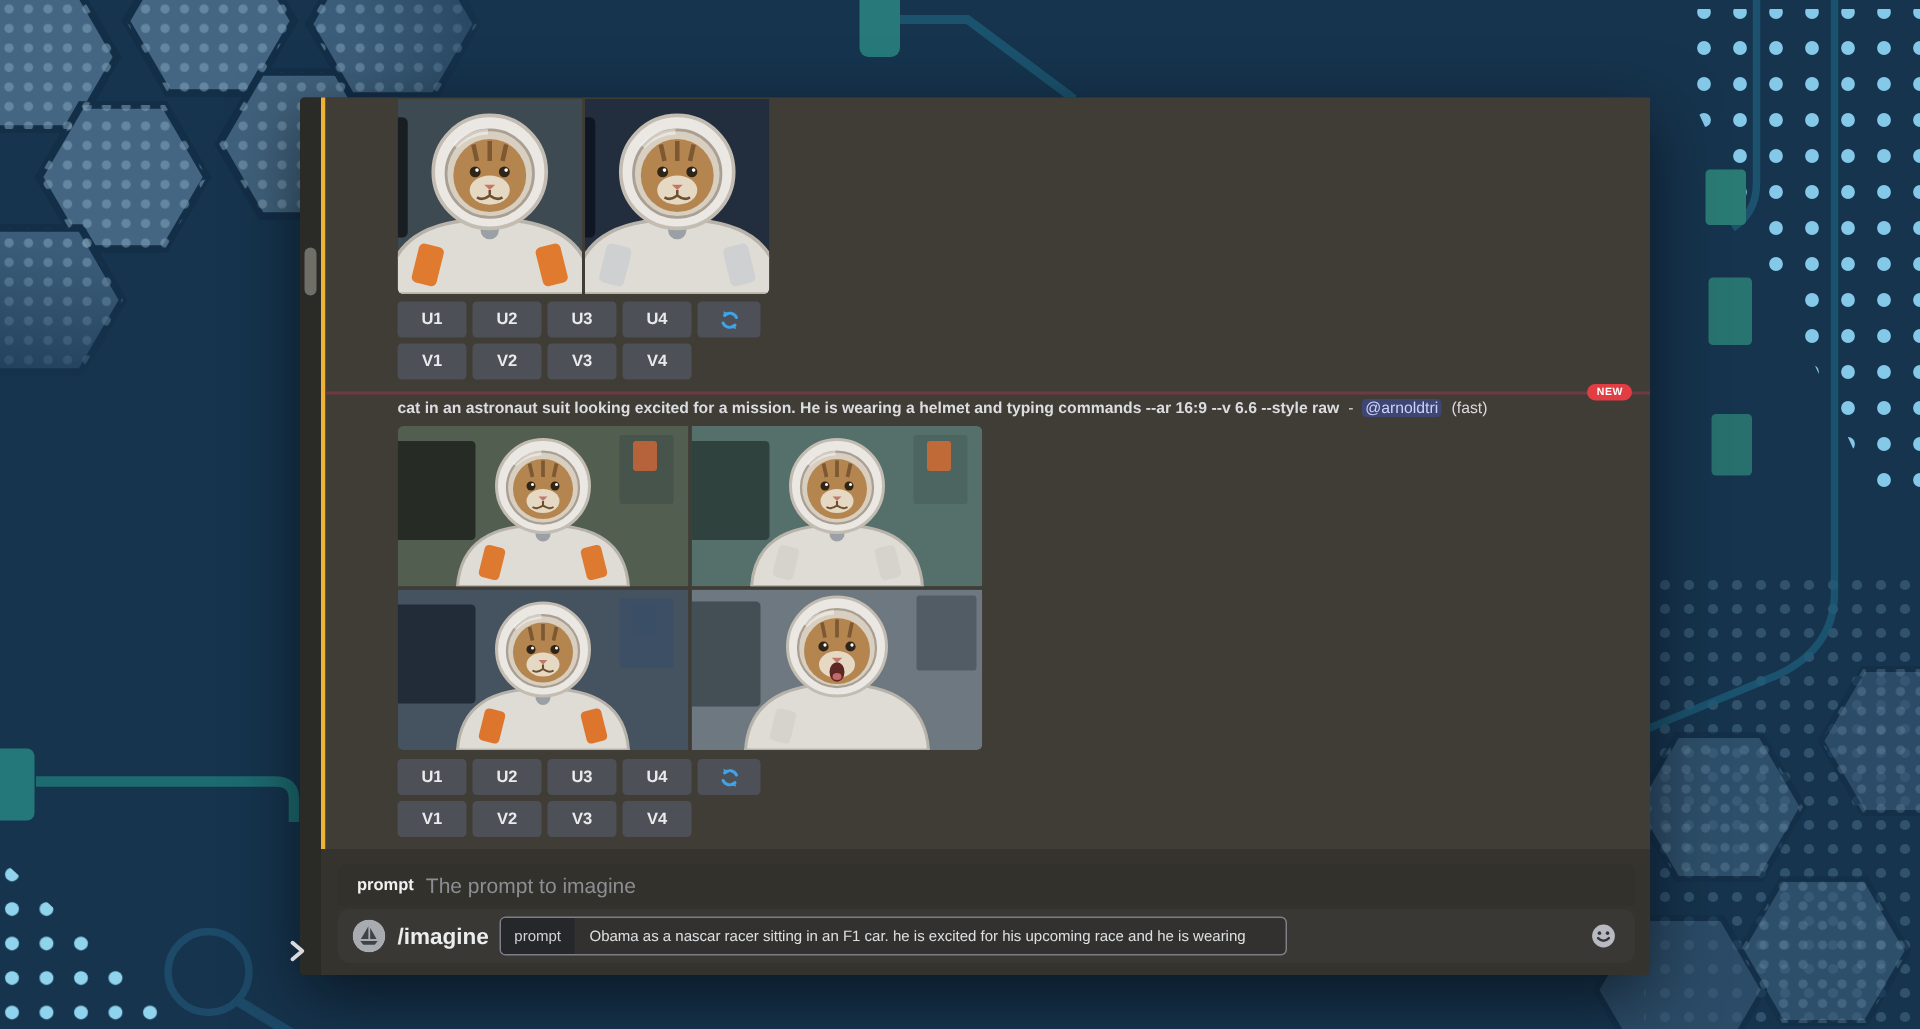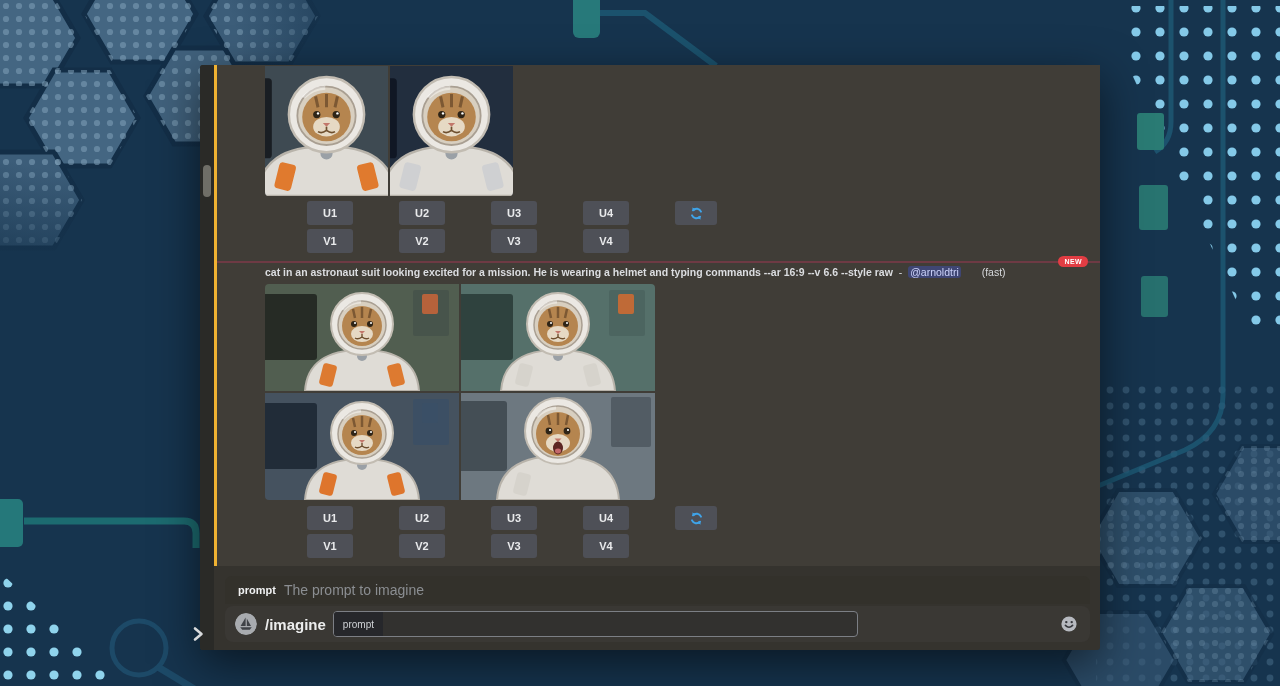--- a/index.html
+++ b/index.html
@@ -19,35 +19,35 @@
   .grid{position:absolute;display:grid;gap:2px;background:#403d37;border-radius:4px;overflow:hidden;}
   .grid1{left:48px;top:1px;width:248px;height:130px;grid-template-columns:1fr 1fr;border-radius:0 0 4px 4px;}
   .grid2{left:48px;top:219px;width:390px;height:216px;grid-template-columns:1fr 1fr;grid-template-rows:1fr 1fr;}
   .cell{position:relative;overflow:hidden;}
   .cell svg{display:block;width:100%;height:100%;}
 
   
   .brow{position:absolute;left:48px;display:flex;gap:4px;}
   .mj-btn{width:46px;height:24px;background:#4e5057;border:0;border-radius:3px;color:#e9eaec;
           font-size:11px;font-weight:700;font-family:"Liberation Sans",sans-serif;
-          display:flex;align-items:center;justify-content:center;cursor:pointer;margin-left:42px;}
+          display:flex;align-items:center;justify-content:center;cursor:pointer;}
   .mj-btn.reroll{width:42px;}
   .mj-btn.reroll svg{width:15px;height:15px;}
 
   
   .divider{position:absolute;left:0;top:196px;width:883px;height:2px;background:#6e3a44;}
   .new-badge{position:absolute;right:12px;top:-5px;background:#e23d43;color:#ffffff;font-size:7px;
              font-weight:700;letter-spacing:.4px;padding:1.5px 6px;border-radius:7px;line-height:8px;}
 
   
   .pline{position:absolute;left:48px;top:201px;width:820px;font-size:10.5px;color:#dbdde0;line-height:13px;white-space:nowrap;}
   .pline .ptext{font-weight:700;}
   .pline .dash{font-weight:400;margin:0 3px;}
   .pline .mention{background:#3f4673;color:#ccd3fb;font-weight:400;border-radius:3px;padding:0 2px;cursor:pointer;}
-  .pline .mode{font-weight:400;margin-left:18px;color:#d7d9dc;}
+  .pline .mode{font-weight:400;margin-left:4px;color:#d7d9dc;}
 
   
   .popup{position:absolute;left:25px;top:511px;width:865px;height:28px;background:#33312b;
          border-radius:7px 7px 0 0;display:flex;align-items:center;padding:0 0 0 13px;box-sizing:border-box;}
   .popup .opt{font-size:11px;font-weight:700;color:#f0f1f2;}
   .popup .desc{font-size:14px;color:#8b8e92;margin-left:8px;}
 
   .inputbar{position:absolute;left:25px;top:541px;width:865px;height:36px;background:#3a3834;
             border-radius:8px;display:flex;align-items:center;box-sizing:border-box;padding:0 12px 0 10px;}
   .avatar{width:22px;height:22px;border-radius:50%;overflow:hidden;flex:0 0 auto;}
@@ -298,20 +298,21 @@
         <svg viewBox="0 0 22 22">
           <circle cx="11" cy="11" r="11" fill="#a8abaf"></circle>
           <path d="M10.6,4.5 L10.6,13 L5.6,13 Z" fill="#3f4247"></path>
           <path d="M11.8,5.5 L16,13 L11.8,13 Z" fill="#3f4247"></path>
           <path d="M5.2,14.3 L16.8,14.3 L14.8,16.8 L7.2,16.8 Z" fill="#3f4247"></path>
         </svg>
       </span>
       <span class="cmd">/imagine</span>
       <div class="pbox">
         <span class="chip">prompt</span>
+        <span class="val">Obama as a nascar racer sitting in an F1 car. he is excited for his upcoming race and he is wearing</span>
       </div>
       <span class="emoji-btn">
         <svg viewBox="0 0 18 18">
           <circle cx="9" cy="9" r="7.6" fill="#b7bac0"></circle>
           <circle cx="6.3" cy="7.1" r="1.2" fill="#34363b"></circle>
           <circle cx="11.7" cy="7.1" r="1.2" fill="#34363b"></circle>
           <path d="M5.4,10.4 Q9,14 12.6,10.4" fill="none" stroke="#34363b" stroke-width="1.6" stroke-linecap="round"></path>
         </svg>
       </span>
     </div>

